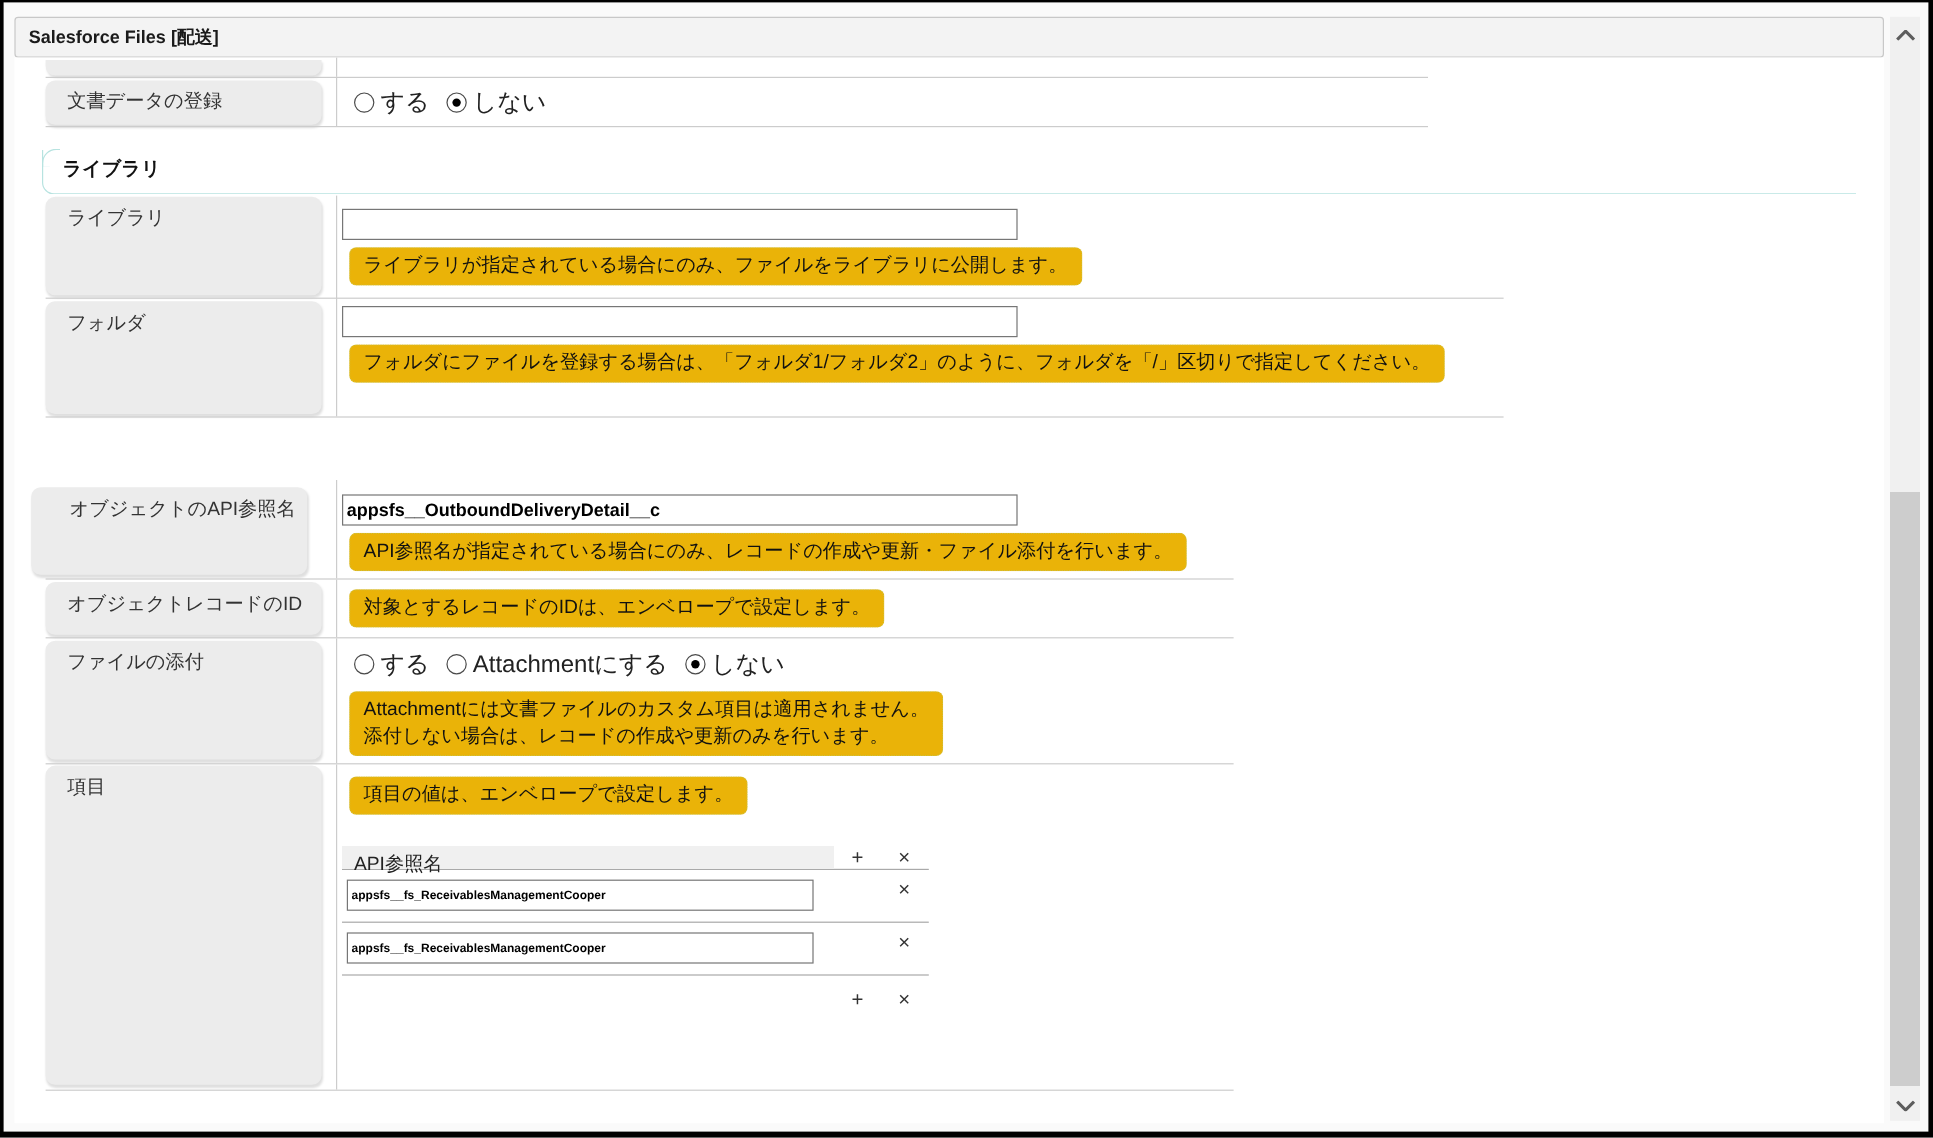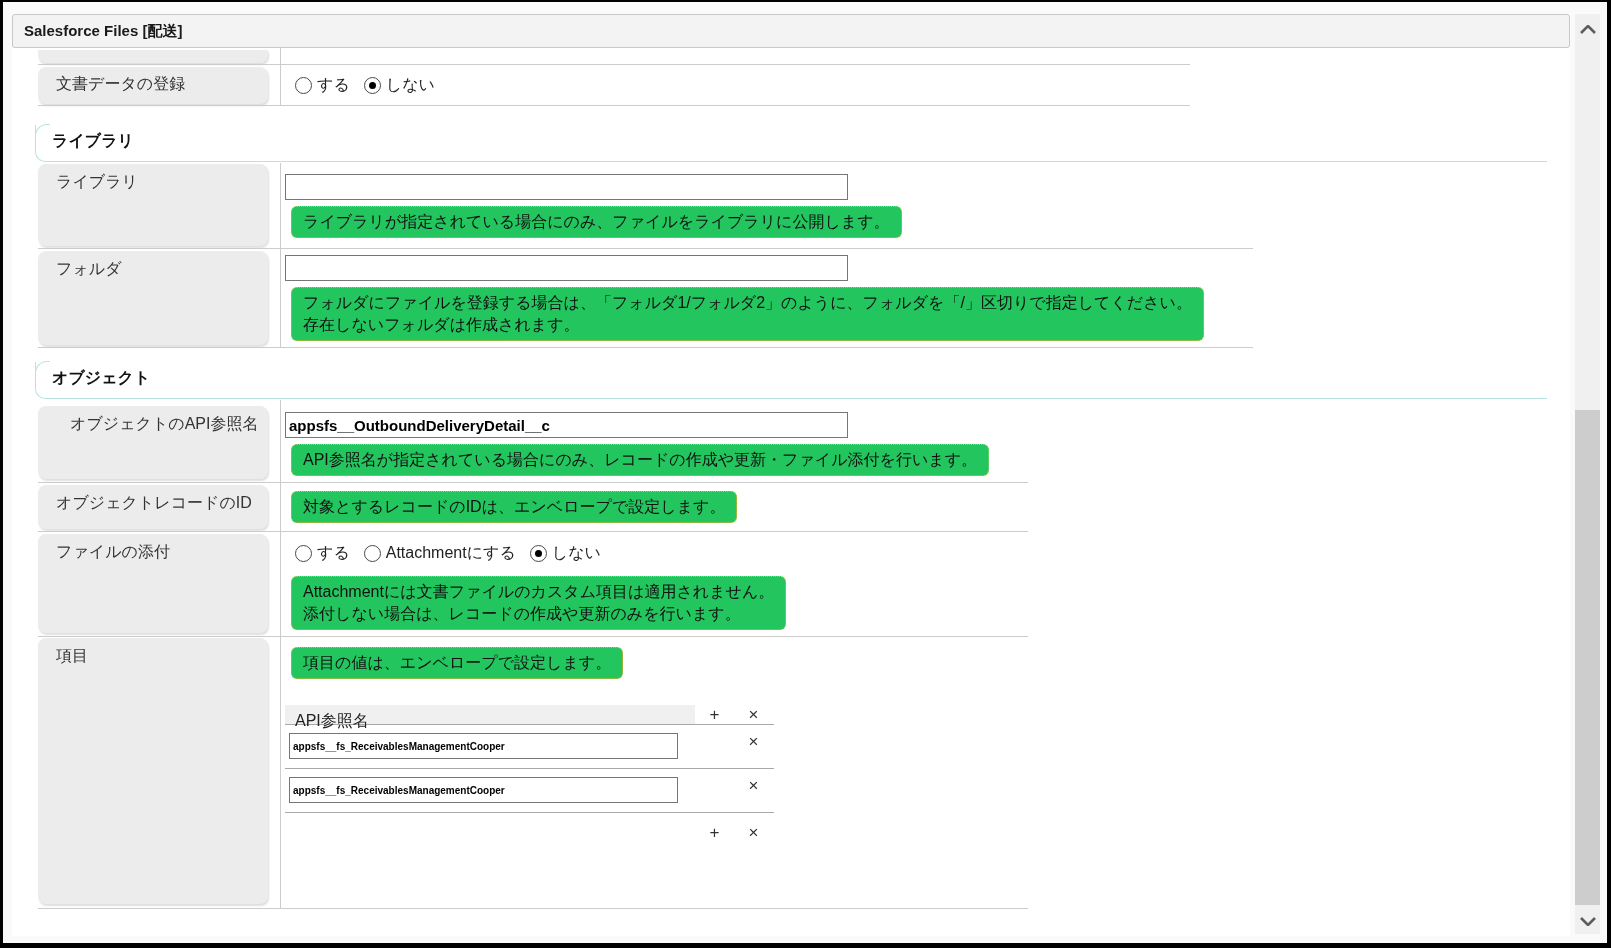--- a/index.html
+++ b/index.html
@@ -22,36 +22,36 @@
   .vline { position:absolute; width:1px; background:#cccccc; }
 
   .section-head { position:absolute; width:1512px; height:37px;
     border-left:1px solid #b7e3e0; border-bottom:1px solid #b7e3e0;
     border-bottom-left-radius:10px; padding:6px 0 0 16px; }
   .section-head::before { content:""; position:absolute; left:-1px; top:-1px;
     width:14px; height:14px; border-top:1px solid #b7e3e0; border-left:1px solid #b7e3e0;
     border-top-left-radius:12px; }
   .section-title { font-size:16px; font-weight:bold; color:#111; }
 
-  .hint { position:absolute; background:#22c55e; border:1px dotted #cdc040;
+  .hint { position:absolute; background:#eab308; border:1px dotted #cdc040;
     border-radius:6px; padding:4px 11px; font-size:16px; line-height:22px;
     color:#111; white-space:nowrap; }
   .hint span { display:block; }
 
   .tinput { position:absolute; height:26px; width:563px; border:1px solid #767676;
     background:#fff; font-family:"Liberation Sans", sans-serif;
     font-size:15px; font-weight:bold; color:#000; padding:0 3px; border-radius:0; }
 
   .radio-group { position:absolute; display:flex; align-items:center; gap:14px; height:30px; }
   .radio-opt { display:flex; align-items:center; gap:5px; cursor:pointer; }
   .rb { width:17px; height:17px; border:1px solid #4a4a4a; border-radius:50%;
     background:#fff; position:relative; flex:0 0 auto; }
   .rb.checked::after { content:""; position:absolute; left:4px; top:4px; width:7px; height:7px;
     border-radius:50%; background:#000; }
-  .radio-label { font-size:16px; color:#222; }
+  .radio-label { font-size:20px; color:#222; }
 
   .ftable { position:absolute; width:489px; }
   .ft-head { display:flex; height:19px; align-items:stretch; }
   .ft-headcell { width:410px; background:#f0f0f0; font-size:16px; color:#222;
     line-height:32px; padding-left:10px; }
   .ft-btncol { width:39px; display:flex; align-items:center; justify-content:center; }
   .tbtn { font-size:17px; color:#333; cursor:pointer; line-height:1; }
   .ft-row { position:relative; height:44px; border-bottom:1px solid #a9a9a9; }
   .ft-row .tinput { left:4px; top:8px; width:389px; height:26px; font-size:10px; }
   .ft-row .rowx { position:absolute; left:449px; top:8px; width:39px; text-align:center; }
@@ -110,29 +110,25 @@
       </div>
       <div class="hline" style="left:26px; top:200px; width:1215px"></div>
 
       <div class="cell" style="left:26px; top:203px; width:230px; height:94px;">
         <span>フォルダ</span>
       </div>
       <div class="vline" style="left:268px; top:201px; height:98px"></div>
       <input class="tinput" style="left: 273px; top: 207px;" type="text" value="">
       <div class="hint" style="left:279px; top:239px;">
         <span>フォルダにファイルを登録する場合は、「フォルダ1/フォルダ2」のように、フォルダを「/」区切りで指定してください。</span>
-        <span>存在しないフォルダは作成されます。</span>
       </div>
       <div class="hline" style="left:26px; top:299px; width:1215px"></div>
 
-      <div class="section-head" style="left:23px; top:314px;">
-        <span class="section-title">オブジェクト</span>
-      </div>
-
-      <div class="cell" style="left:26px; top:358px; width:230px; height:73px;padding-left:32px;">
+
+      <div class="cell" style="left:14px; top:358px; width:230px; height:73px;padding-left:32px;">
         <span>オブジェクトのAPI参照名</span>
       </div>
       <div class="vline" style="left:268px; top:352px; height:82px"></div>
       <input class="tinput" style="left: 273px; top: 364px;" type="text" value="appsfs__OutboundDeliveryDetail__c">
       <div class="hint" style="left:279px; top:396px;">
         <span>API参照名が指定されている場合にのみ、レコードの作成や更新・ファイル添付を行います。</span>
       </div>
       <div class="hline" style="left:26px; top:434px; width:990px"></div>
 
       <div class="cell" style="left:26px; top:437px; width:230px; height:44px;">

